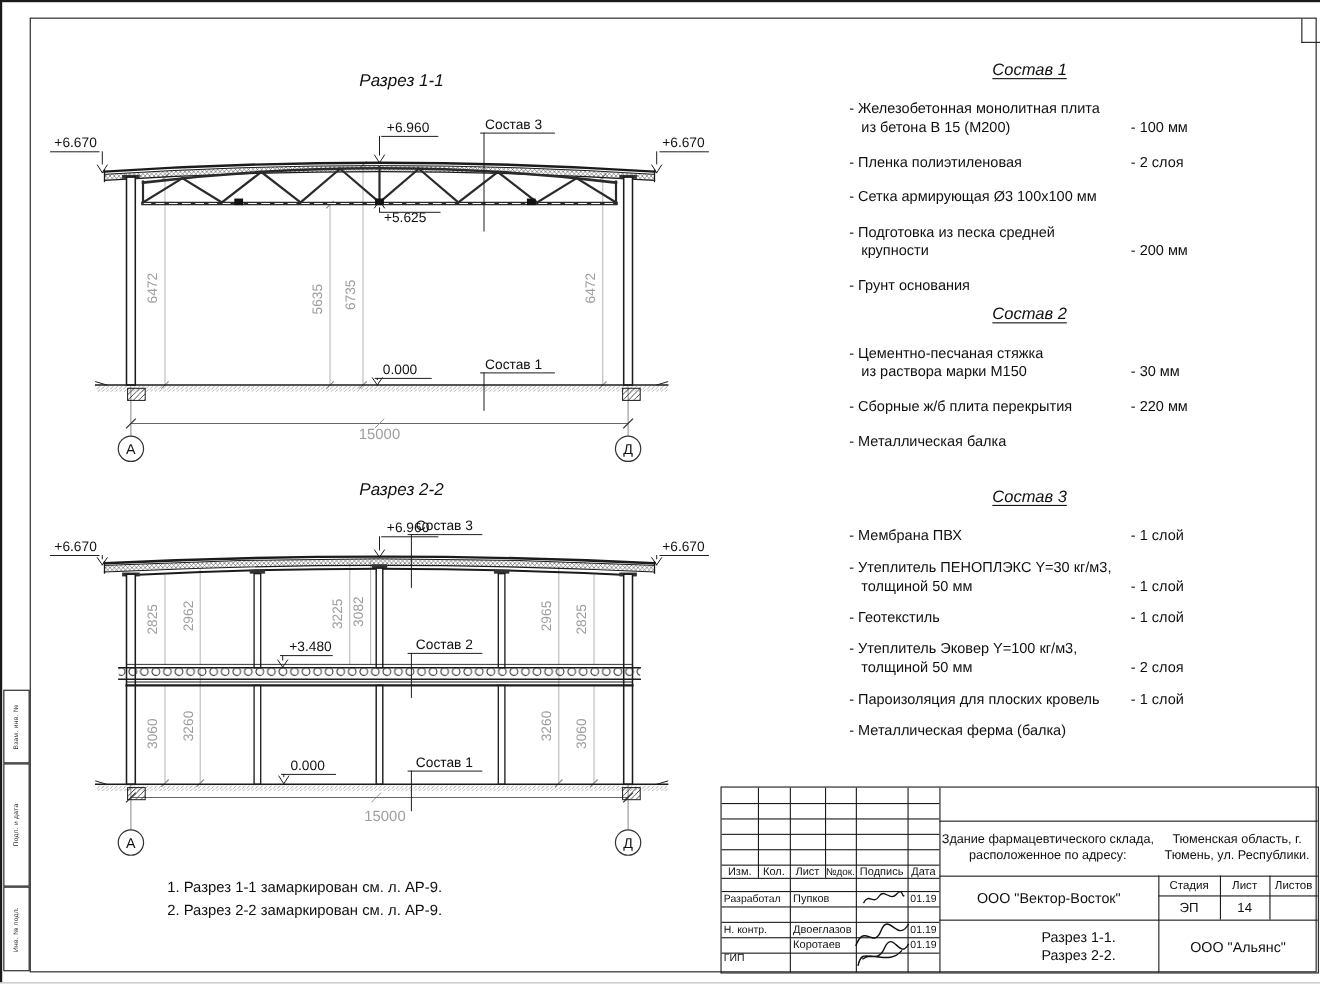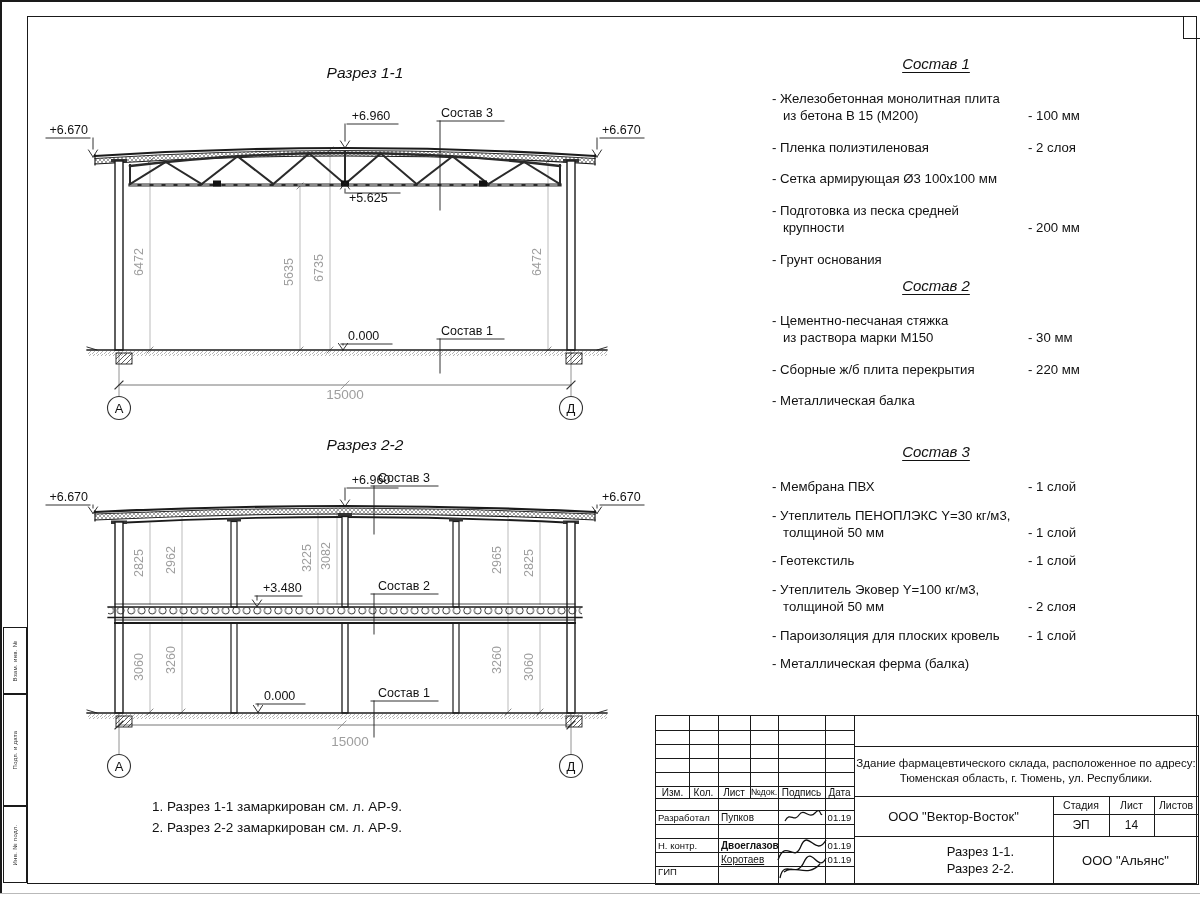--- a/index.html
+++ b/index.html
@@ -462,36 +462,36 @@
     <div class="cell" style="left:62px;top:70px;width:32px;height:12px;">Лист</div>
     <div class="cell" style="left:94px;top:70px;width:28px;height:12px;font-size:9px;">№док.</div>
     <div class="cell" style="left:122px;top:70px;width:47px;height:12px;">Подпись</div>
     <div class="cell" style="left:169px;top:70px;width:29px;height:12px;">Дата</div>
 
     <div class="cell lft" style="left:2px;top:94px;width:60px;height:14px;font-size:9.5px;">Разработал</div>
     <div class="cell lft" style="left:65px;top:94px;width:56px;height:14px;">Пупков</div>
     <div class="cell" style="left:169px;top:94px;width:29px;height:14px;font-size:9.5px;">01.19</div>
 
     <div class="cell lft" style="left:2px;top:122px;width:60px;height:14px;font-size:9.5px;">Н. контр.</div>
-    <div class="cell lft" style="left:65px;top:122px;width:56px;height:14px;font-weight:bold;">Двоеглазов</div>
+    <div class="cell lft" style="left:65px;top:122px;width:56px;height:14px;">Двоеглазов</div>
     <div class="cell" style="left:169px;top:122px;width:29px;height:14px;font-size:9.5px;">01.19</div>
 
     <div class="cell lft" style="left:2px;top:148px;width:60px;height:14px;font-size:9.5px;">ГИП</div>
-    <div class="cell lft" style="left:65px;top:136px;width:56px;height:14px;text-decoration:underline;">Коротаев</div>
+    <div class="cell lft" style="left:65px;top:136px;width:56px;height:14px;">Коротаев</div>
     <div class="cell" style="left:169px;top:136px;width:29px;height:14px;font-size:9.5px;">01.19</div>
 
     <svg class="sig" style="left:126px;top:92px;" width="42" height="18" viewBox="0 0 42 18">
       <path d="M3 13 C8 3 12 15 17 7 S27 12 33 5 S38 9 40 6" fill="none" stroke="#111" stroke-width="1.2"></path>
     </svg>
     <svg class="sig" style="left:118px;top:118px;" width="56" height="50" viewBox="0 0 56 50">
       <path d="M4 26 C12 4 20 30 27 12 S42 24 52 6" fill="none" stroke="#111" stroke-width="1.3"></path>
       <path d="M6 44 C10 24 22 46 30 28 S44 40 52 24 M10 38 C20 30 34 44 46 30" fill="none" stroke="#111" stroke-width="1.3"></path>
     </svg>
 
-    <div class="cell" style="left:198px;top:30px;width:344px;height:50px;font-size:11.5px;line-height:15px;flex-direction:column;">
+    <div class="cell" style="left:198px;top:30px;width:344px;height:50px;font-size:11.5px;line-height:15px;flex-direction:row;">
       <div>Здание фармацевтического склада, расположенное по адресу:</div>
       <div>Тюменская область, г. Тюмень, ул. Республики.</div>
     </div>
     <div class="cell" style="left:198px;top:80px;width:199px;height:40px;font-size:13px;">ООО "Вектор-Восток"</div>
     <div class="cell" style="left:397px;top:80px;width:56px;height:18px;font-size:10.5px;">Стадия</div>
     <div class="cell" style="left:453px;top:80px;width:45px;height:18px;font-size:10.5px;">Лист</div>
     <div class="cell" style="left:498px;top:80px;width:44px;height:18px;font-size:10.5px;">Листов</div>
     <div class="cell" style="left:397px;top:98px;width:56px;height:22px;font-size:12px;">ЭП</div>
     <div class="cell" style="left:453px;top:98px;width:45px;height:22px;font-size:12px;">14</div>
     <div class="cell" style="left:198px;top:120px;width:199px;height:48px;font-size:13px;line-height:17px;flex-direction:column;margin-left:27px;">

